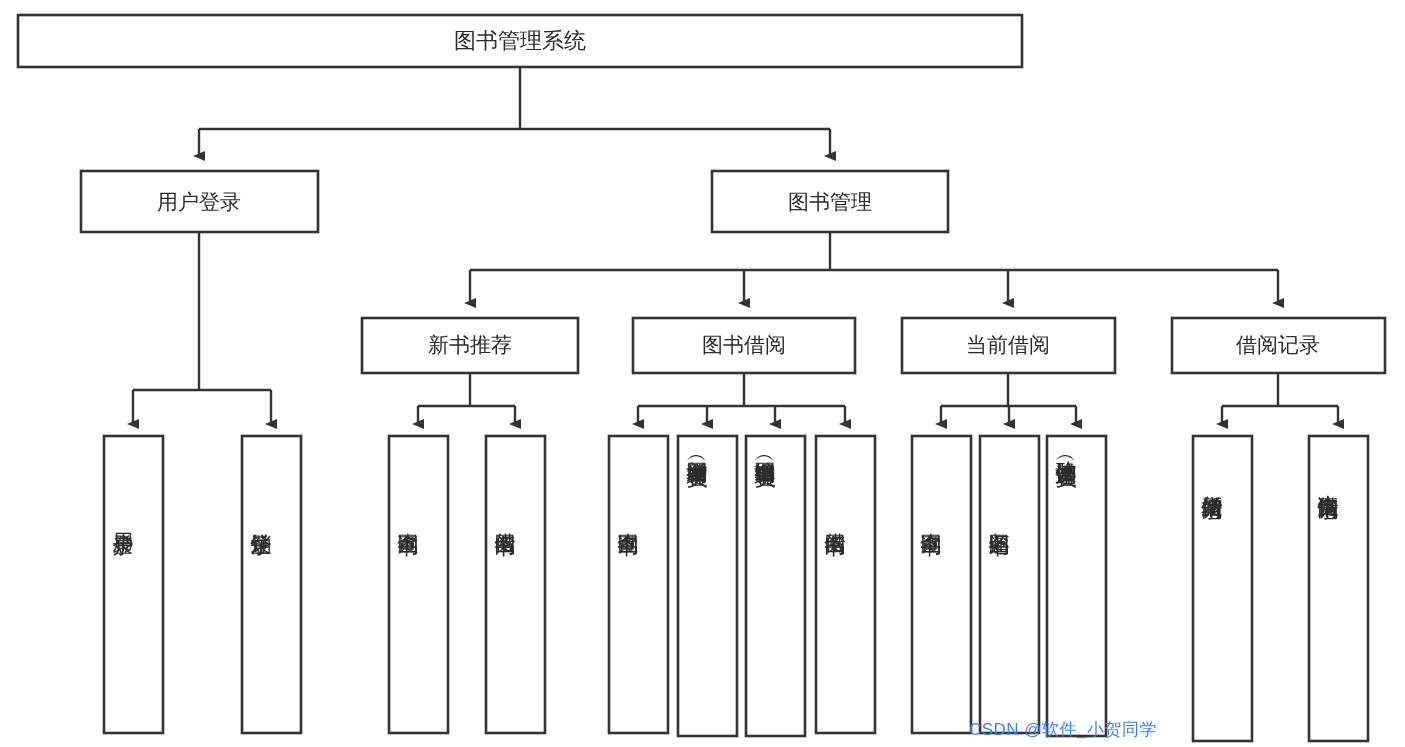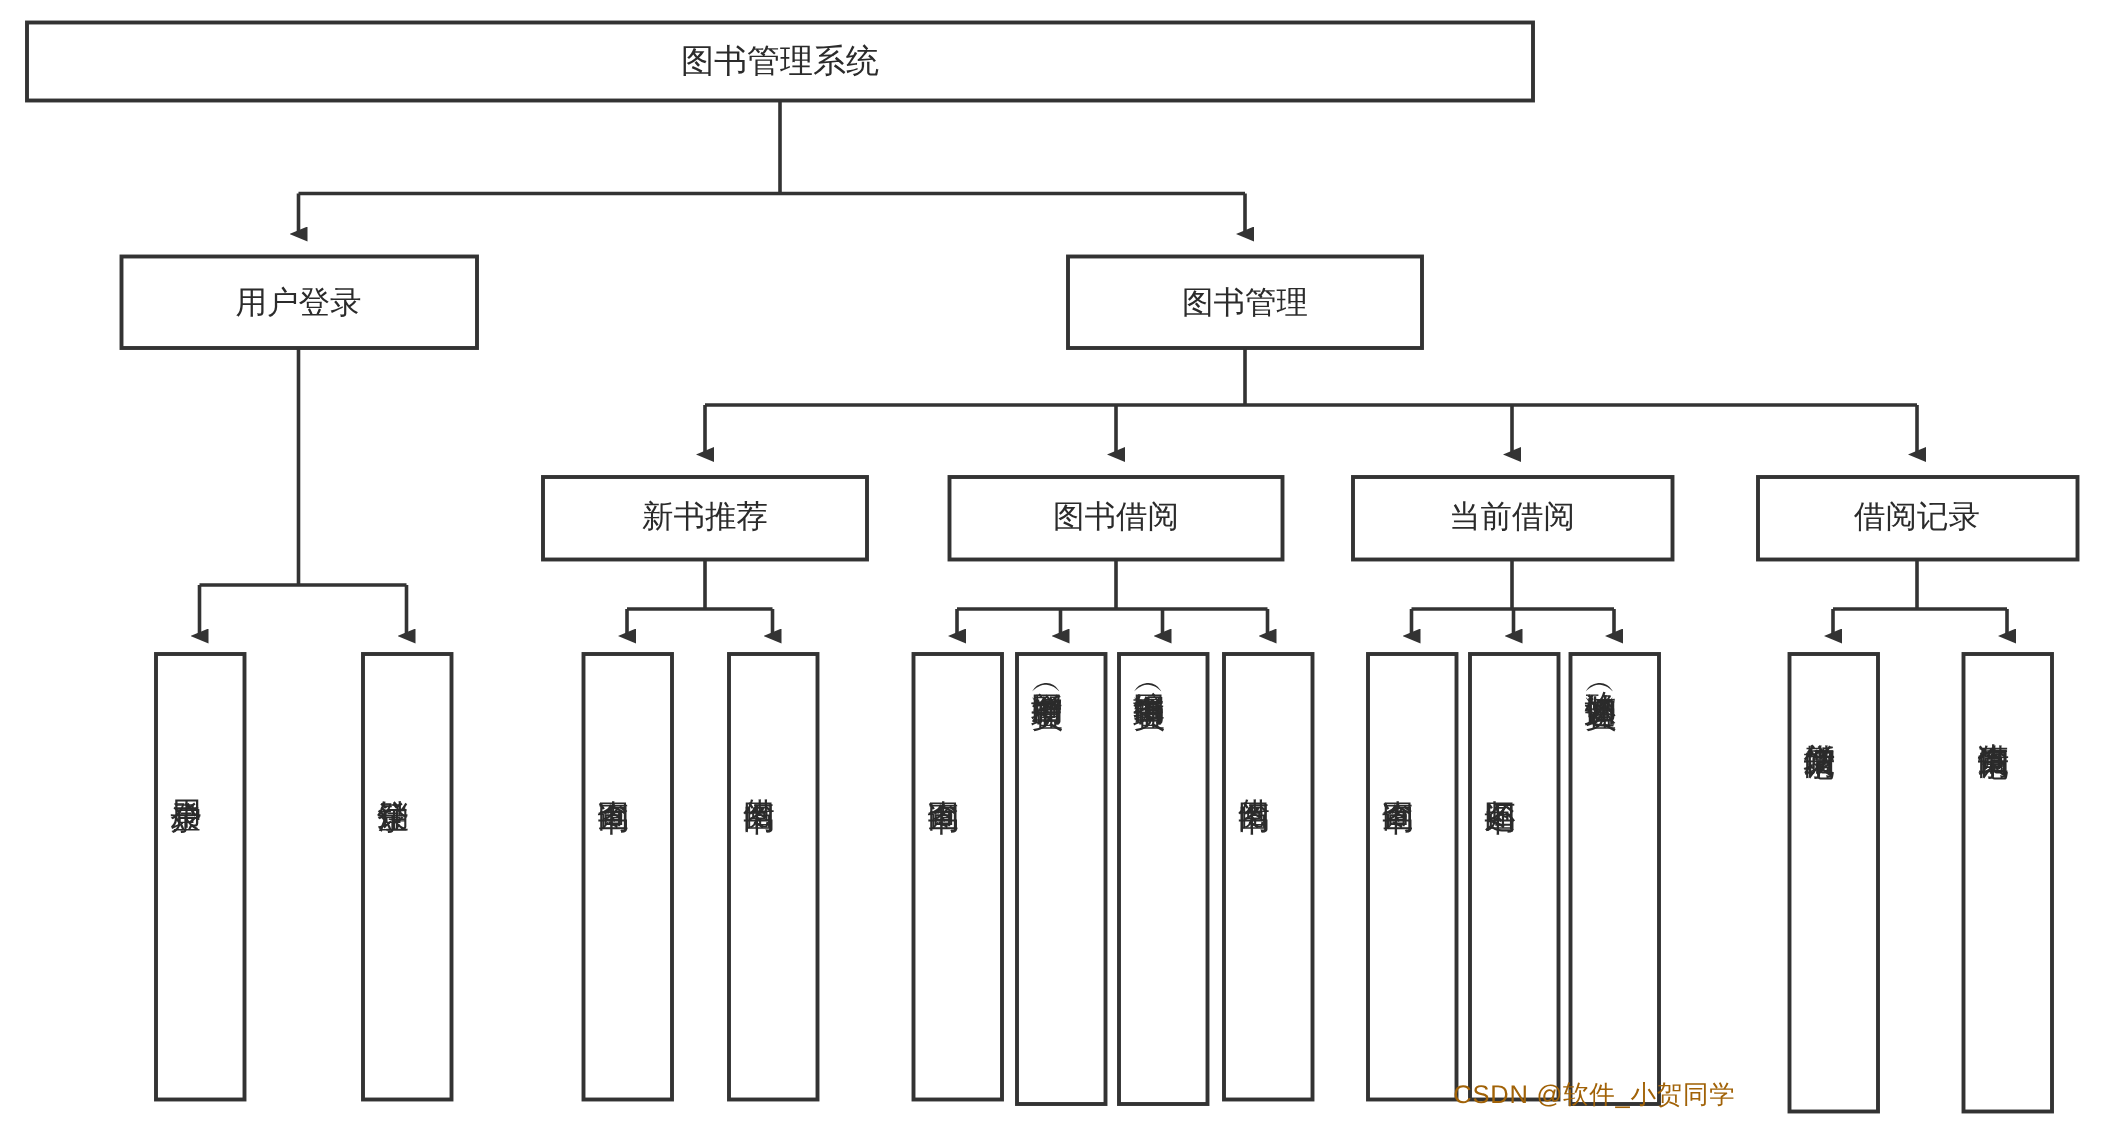--- a/index.html
+++ b/index.html
@@ -70,21 +70,21 @@
     letter-spacing: 1px;
     text-align: center;
     pointer-events: none;
   }
   .watermark {
     position: absolute;
     right: 8px;
     bottom: 6px;
     font-family: "Liberation Sans", "DejaVu Sans", sans-serif;
     font-size: 17px;
-    color: #a16207;
+    color: #3b82f6;
     letter-spacing: 0.5px;
     white-space: nowrap;
   }
 </style>
 </head>
 <body>
 
 <div id="diagram-root">
 
   <svg class="diagram" viewBox="0 0 1405 747">

